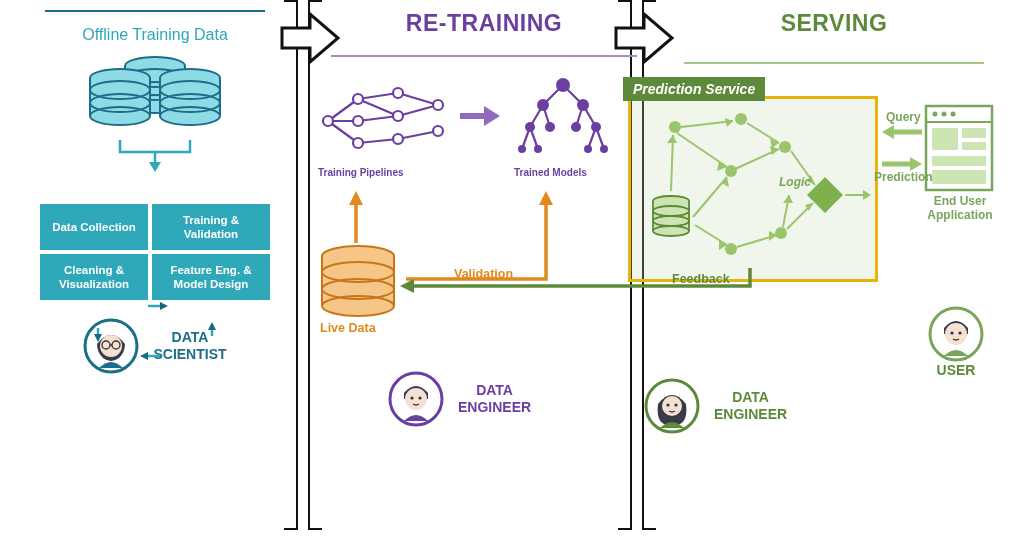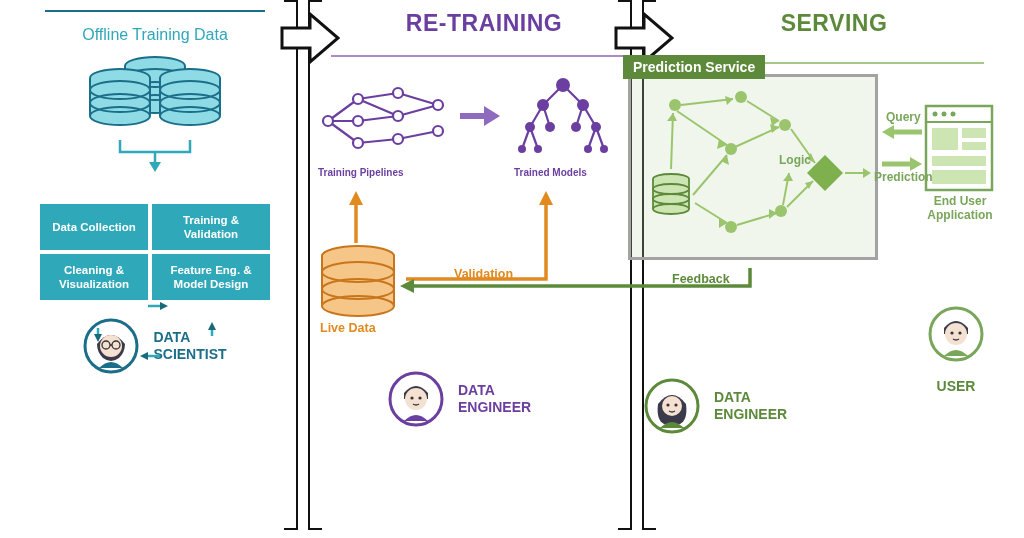--- a/index.html
+++ b/index.html
@@ -53,44 +53,45 @@
     color: #ffffff;
     font-size: 11.5px;
     font-weight: 600;
     display: flex;
     align-items: center;
     justify-content: center;
     text-align: center;
     padding: 4px 6px;
     line-height: 1.25;
   }
-  .avatar-row { display: flex; align-items: center; gap: 14px; margin-top: 18px; }
+  .avatar-row { display: flex; align-items: center; gap: 14px; margin-top: 18px; text-align: center; }
   .avatar-label { font-weight: 800; font-size: 14px; }
   .dev-label { color: #1b6e8a; }
 
   
   .sec-retrain { left: 310px; width: 348px; }
   .sec-retrain .section-title { color: #6b3fa0; margin-bottom: 18px; }
   .sec-retrain .hr { background: #a98cc6; }
   .retrain-body { position: relative; width: 100%; height: 360px; }
   .retrain-label { font-size: 10px; font-weight: 700; color: #6b3fa0; position: absolute; text-align: right; }
   .orange-label { color: #e08a1f; font-weight: 700; font-size: 12.5px; position: absolute; }
   .purple-avatar-label { color: #6b3fa0; }
 
   
   .sec-serving { left: 664px; width: 340px; }
   .sec-serving .section-title { color: #5c8a3a; margin-bottom: 25px; }
   .sec-serving .hr { background: #a3c88a; }
   .serving-body { position: relative; width: 100%; height: 360px; }
   .pred-box {
     position: absolute;
-    left: -36px; top: 0;
+    left: -36px; top: 22px;
     width: 250px; height: 186px;
-    border: 3px solid #a3a3a3;
+    border: 3px solid #eab308;
     background: rgba(200,220,180,0.25);
+    font-style: italic;
   }
   .pred-title {
     position: absolute;
     left: -8px; top: -22px;
     background: #5c8a3a;
     color: #fff;
     font-weight: 700;
     font-size: 14px;
     padding: 4px 10px;
   }
@@ -389,21 +390,21 @@
         <circle cx="28" cy="28" r="10" fill="#f5e1d2"></circle>
         <circle cx="24" cy="27" r="1.6" fill="#333"></circle>
           <circle cx="32" cy="27" r="1.6" fill="#333"></circle>
         <path d="M25 33 q3 2 6 0" stroke="#333" stroke-width="1.3" fill="none"></path>
         <path d="M16 50 q12 -12 24 0" fill="#5c8a3a"></path>
       </svg>
       <div class="avatar-label green-avatar-label" style="white-space:pre-line; line-height:1.2">DATA
 ENGINEER</div>
     </div>
 
-    <div style="position:absolute; left:264px; top:232px; display:flex; flex-direction:column; align-items:center; gap:16px">
+    <div style="position:absolute; left:264px; top:232px; display:flex; flex-direction:column; align-items:center; gap:0">
       <svg class="avatar-svg" viewBox="0 0 56 56">
         <circle cx="28" cy="28" r="26" fill="#fff" stroke="#79a65a" stroke-width="3"></circle>
         <path d="M16 22 q12 -14 24 0 v6 h-24z" fill="#3a3a4a"></path>
         <circle cx="28" cy="28" r="11" fill="#f5e1d2"></circle>
         <circle cx="24" cy="27" r="1.6" fill="#333"></circle>
           <circle cx="32" cy="27" r="1.6" fill="#333"></circle>
         <path d="M25 33 q3 2 6 0" stroke="#333" stroke-width="1.3" fill="none"></path>
         <path d="M16 50 q12 -12 24 0" fill="#79a65a"></path>
       </svg>
       <div class="avatar-label green-avatar-label">USER</div>

